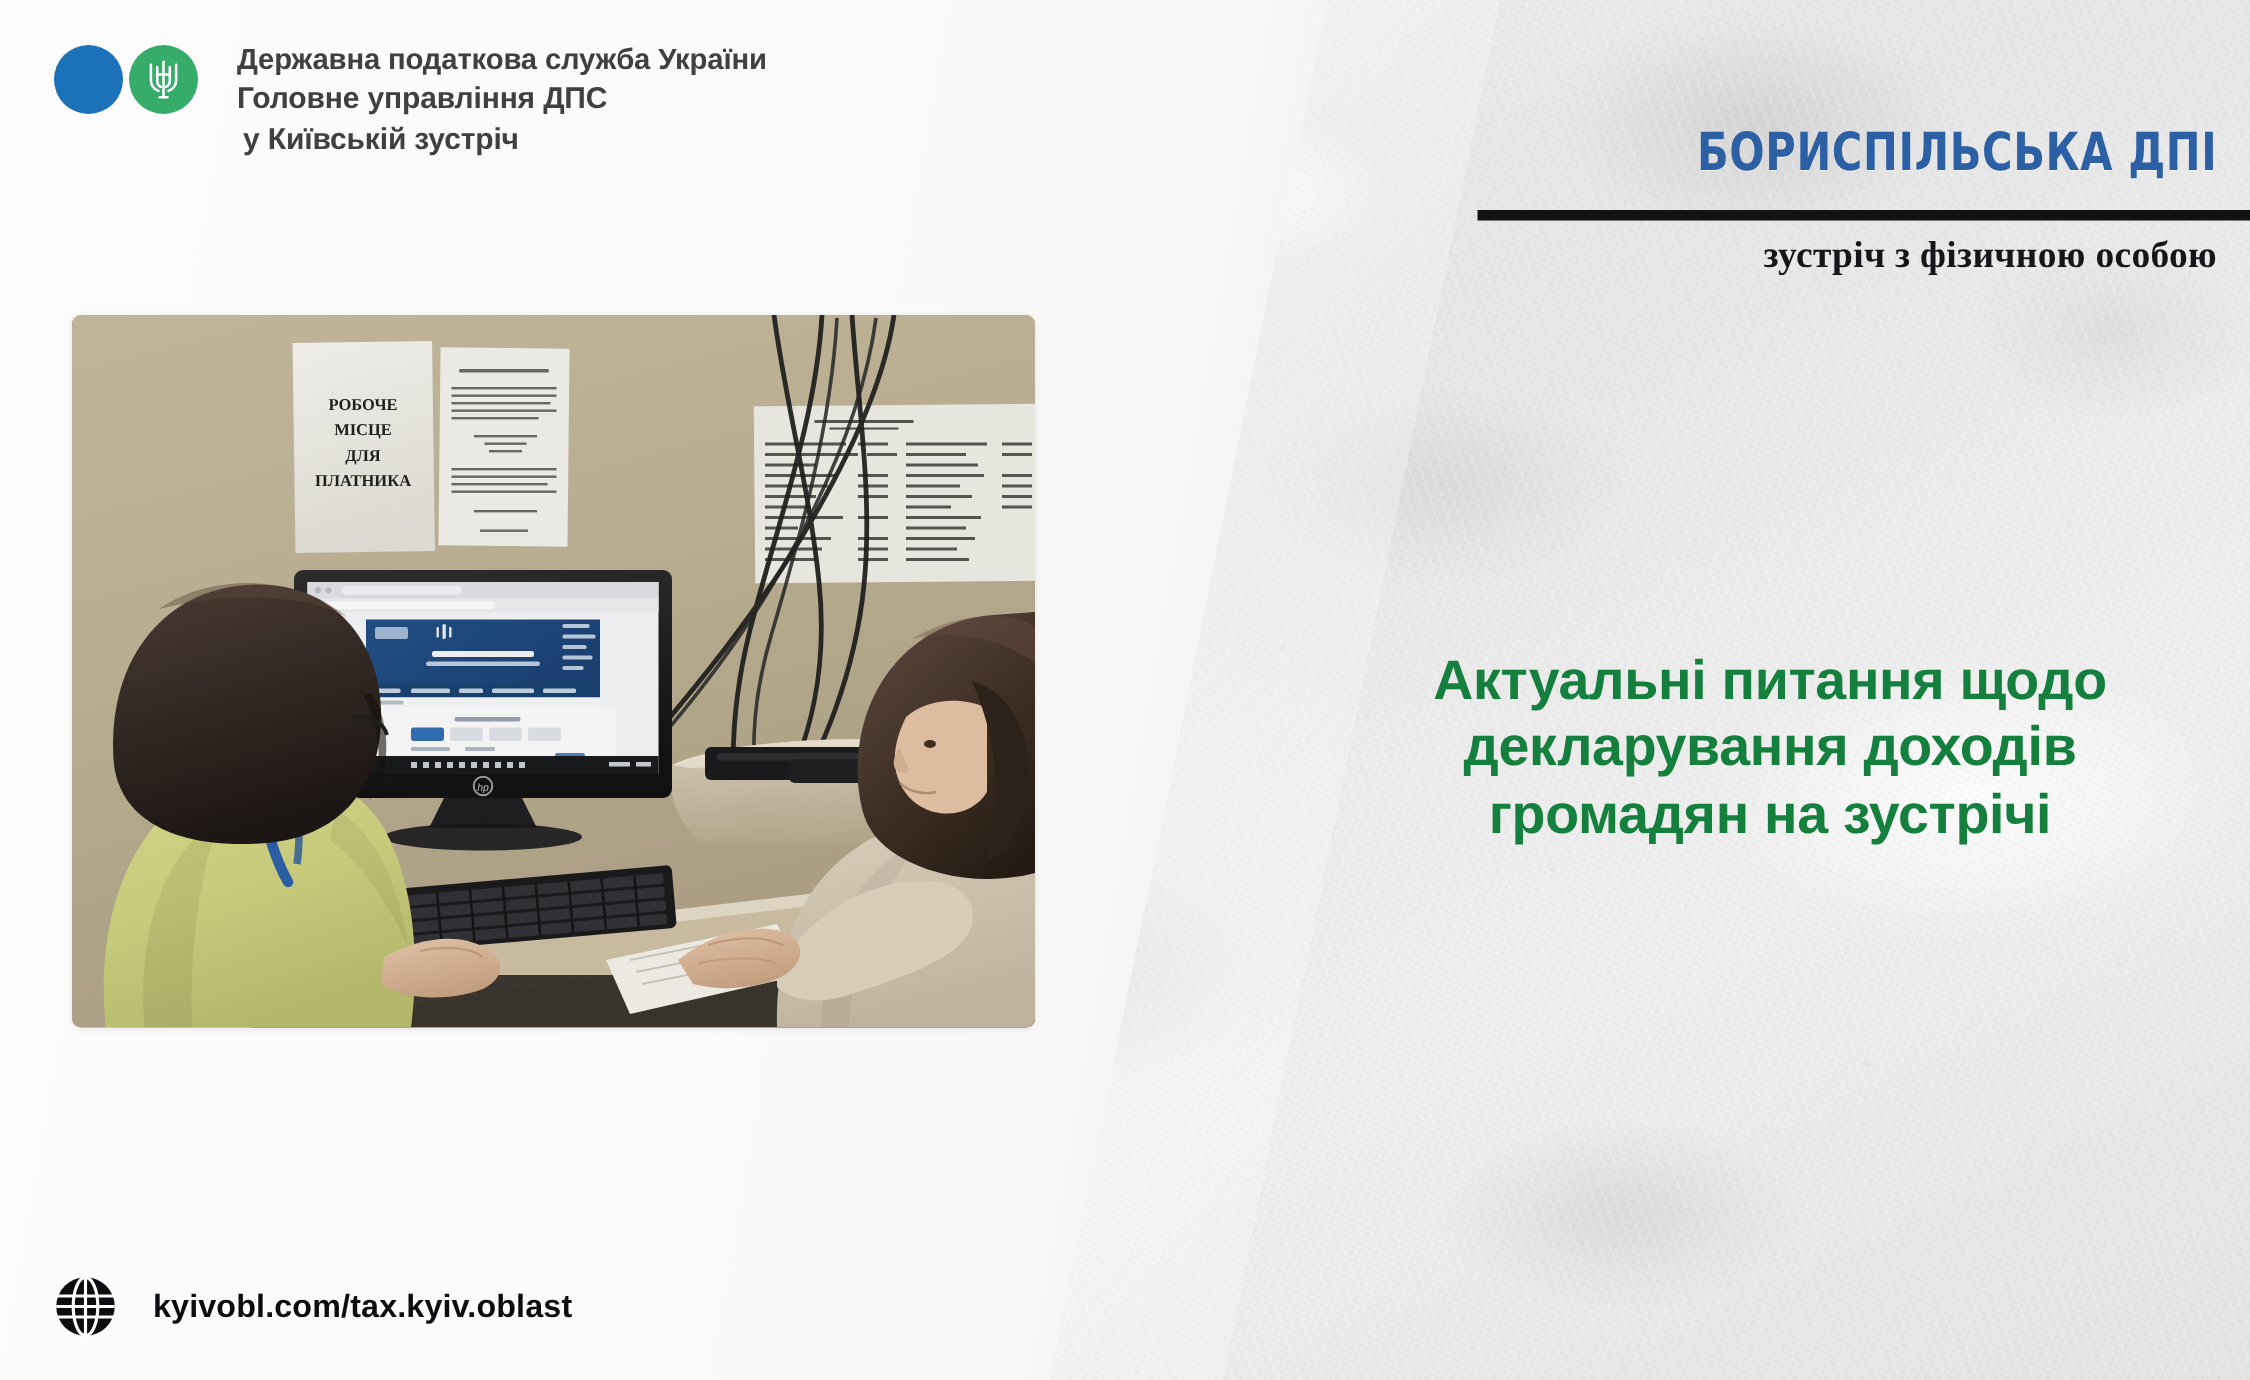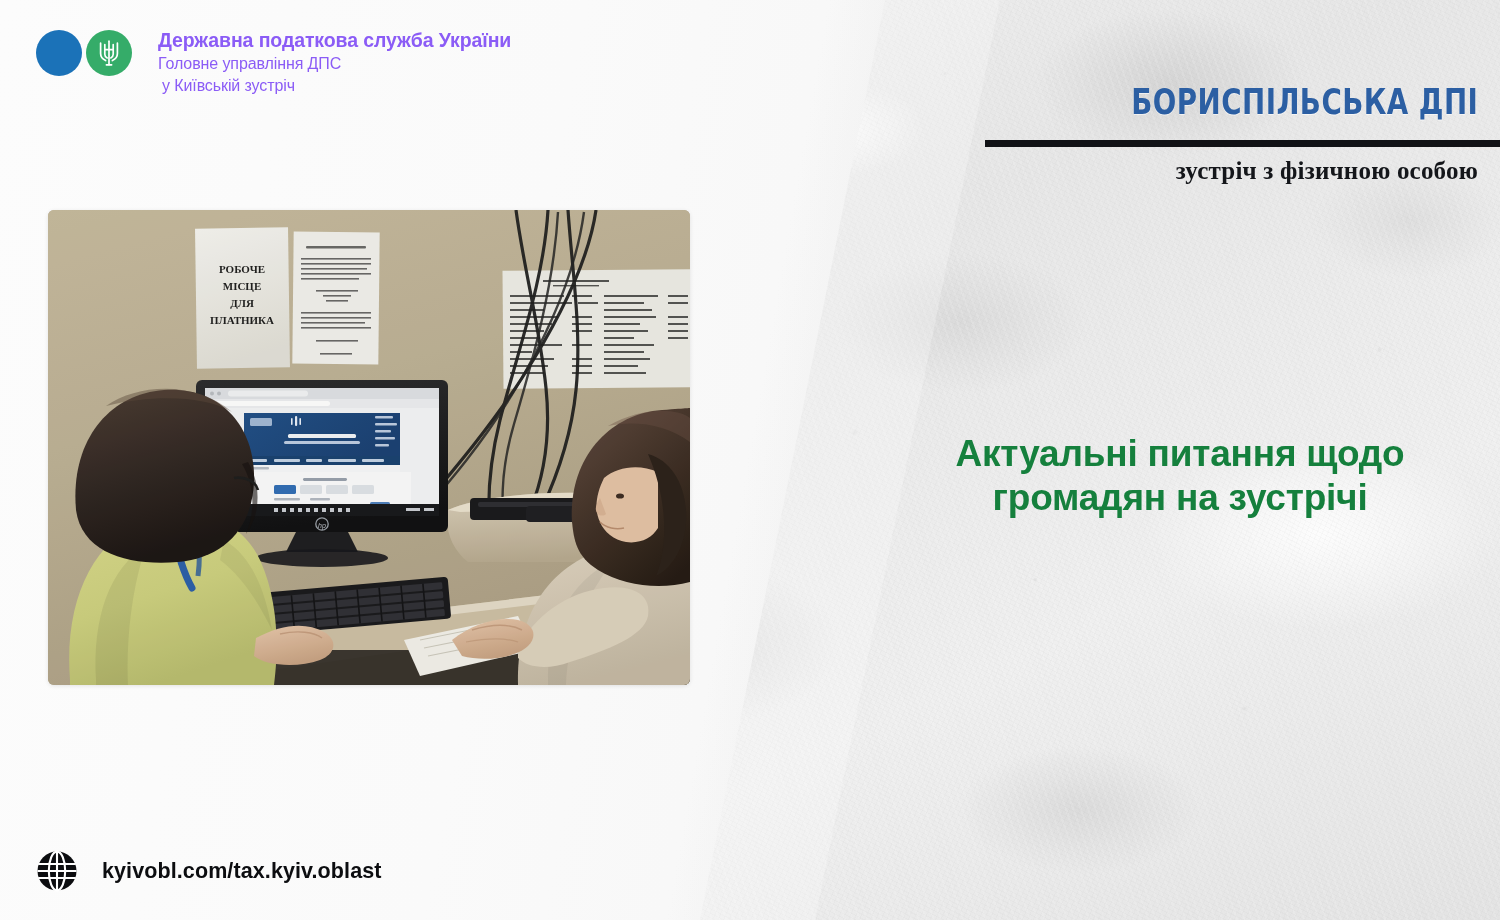--- a/index.html
+++ b/index.html
@@ -127,33 +127,33 @@
     border-radius: 50%;
     background: #35AC69;
     display: flex;
     align-items: center;
     justify-content: center;
   }
   .mark-green svg { display: block; }
 
   .brand-text {
     padding-top: 14px;
-    color: #8b5cf6;
+    color: #404040;
     letter-spacing: -0.1px;
   }
   .brand-line1 {
     font-size: 19.5px;
     font-weight: 700;
     line-height: 1.28;
     white-space: nowrap;
   }
   .brand-line2,
   .brand-line3 {
-    font-size: 16px;
-    font-weight: 400;
+    font-size: 20px;
+    font-weight: 700;
     line-height: 1.35;
     white-space: nowrap;
   }
   .brand-line3 { padding-left: 4px; }
 
   
   .unit-name {
     position: absolute;
     right: 22px;
     top: 82px;
@@ -278,20 +278,21 @@
       <div class="brand-line3"> у Київській зустріч</div>
     </div>
   </div>
 
   <div class="unit-name">БОРИСПІЛЬСЬКА ДПІ</div>
   <div class="rule"></div>
   <div class="meeting-kind">зустріч з фізичною особою</div>
 
   <div class="headline">
     <div>Актуальні питання щодо</div>
+    <div>декларування доходів</div>
     <div>громадян на зустрічі</div>
   </div>
 
   <div class="photo">
     <svg viewBox="0 0 642 475" preserveAspectRatio="xMidYMid slice" aria-hidden="true">
       <defs>
         <linearGradient id="wall" x1="0" y1="0" x2="0.35" y2="1">
           <stop offset="0%" stop-color="#cdc0a2"></stop>
           <stop offset="45%" stop-color="#c4b79a"></stop>
           <stop offset="100%" stop-color="#b3a68a"></stop>

